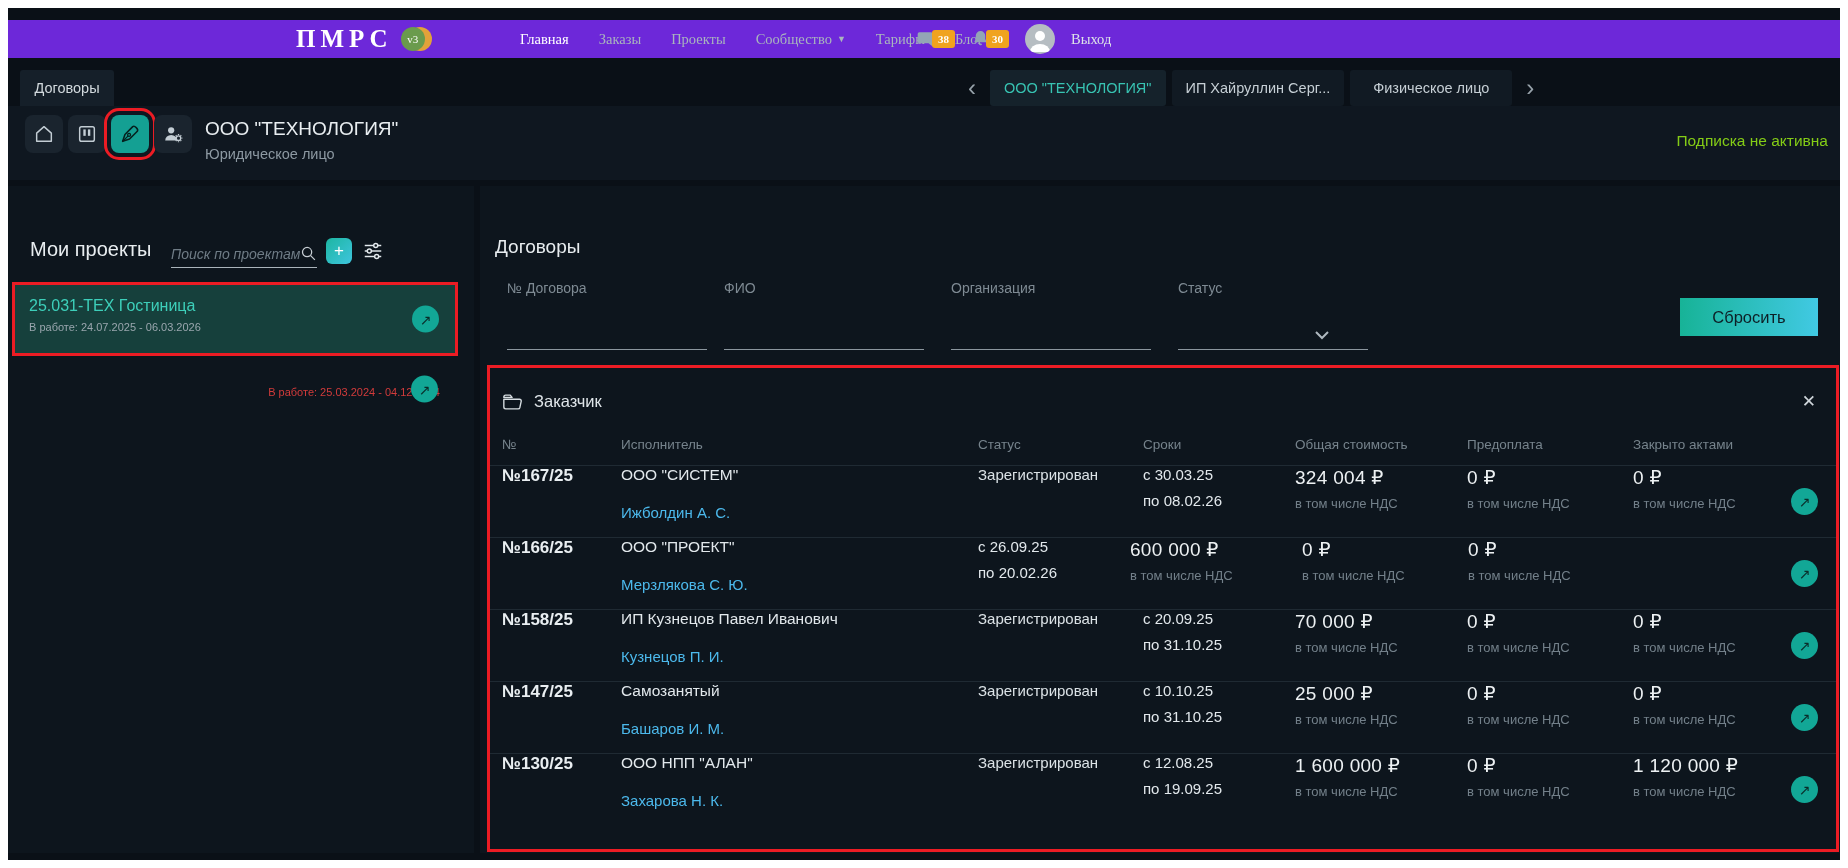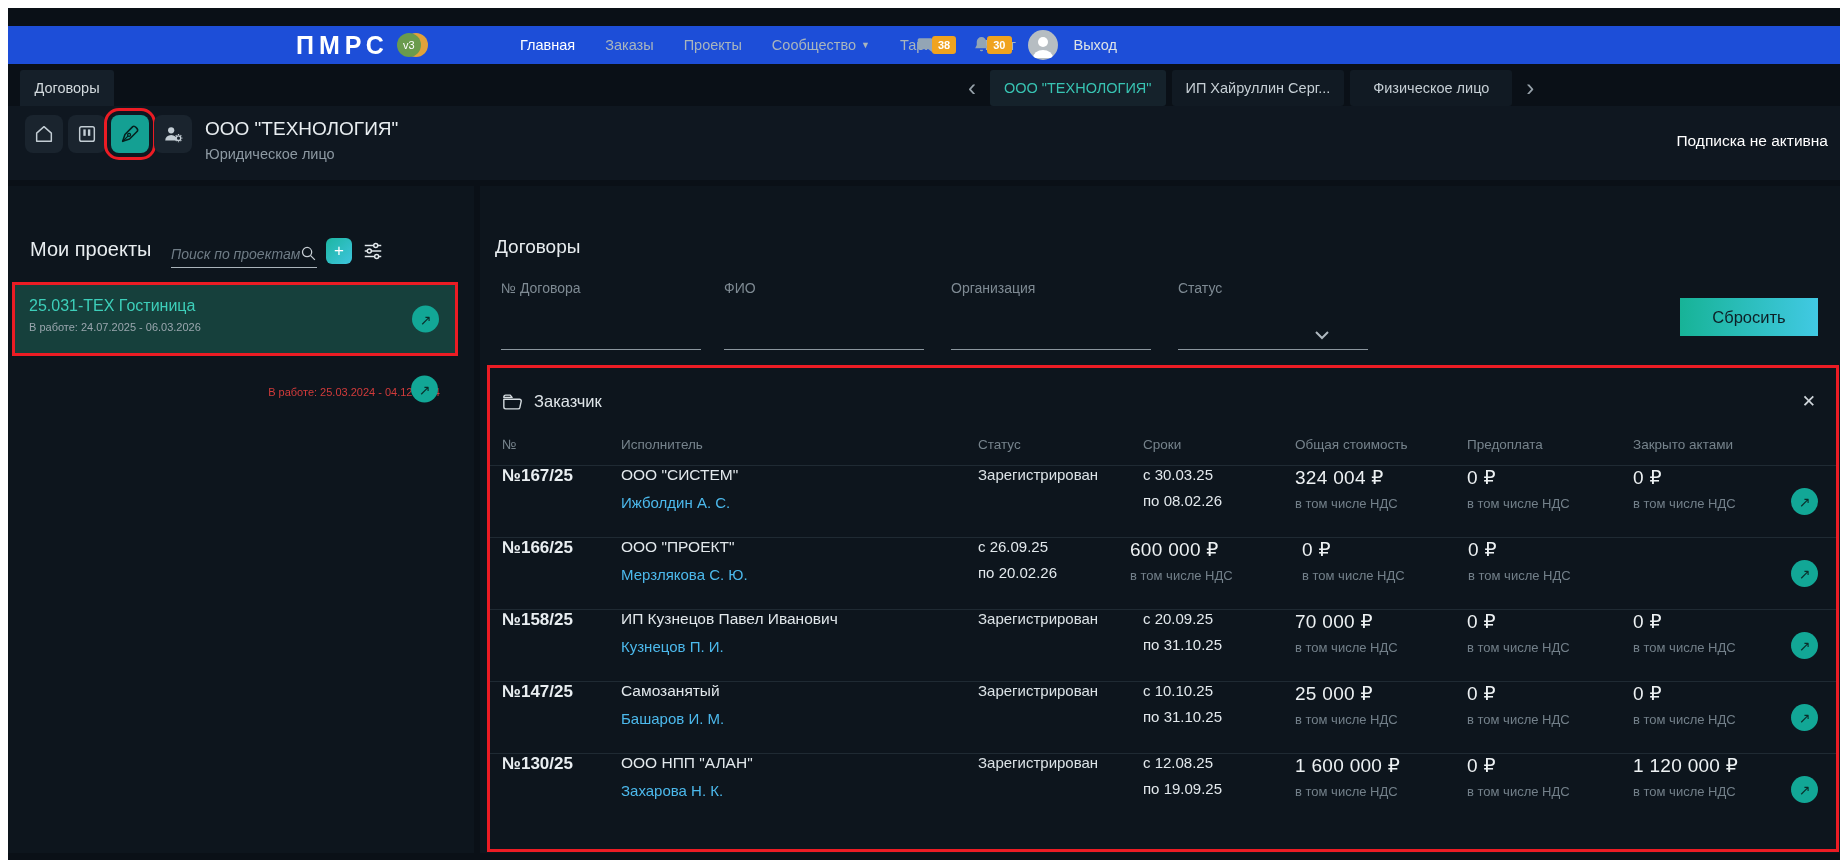--- a/index.html
+++ b/index.html
@@ -8,21 +8,21 @@
     background: #ffffff;
     font-family: "Liberation Sans", "DejaVu Sans", sans-serif;
     overflow: hidden;
   }
   .screen {
     position: absolute; left: 8px; top: 8px; width: 1832px; height: 852px;
     background: #0a1017; overflow: hidden;
   }
 
   
-  .topnav { position: absolute; left: 0; top: 18px; width: 100%; height: 38px; background: #1d4ed8; }
+  .topnav { position: absolute; left: 0; top: 12px; width: 100%; height: 38px; background: #6d28d9; font-family: Liberation Serif, serif; }
   .logo-wrap { position: absolute; left: 288px; top: 0; height: 38px; display: flex; align-items: center; gap: 8px; }
   .logo-text { color: #fff; font-size: 25px; font-weight: bold; letter-spacing: 5px; font-stretch: condensed; }
   .logo-badge { position: relative; width: 30px; height: 26px; }
   .logo-badge .moon { position: absolute; left: 7px; top: 1px; width: 24px; height: 24px; border-radius: 50%; background: #e2a23a; }
   .logo-badge .v3 { position: absolute; left: 0; top: 1px; width: 24px; height: 24px; border-radius: 50%; background: #6a9b4d; color: #fff; font-size: 11px; display: flex; align-items: center; justify-content: center; }
   .nav-links { position: absolute; left: 512px; top: 0; height: 38px; display: flex; align-items: center; gap: 30px; }
   .nav-link { color: #a9b5bd; font-size: 14.5px; cursor: pointer; white-space: nowrap; display: flex; align-items: center; gap: 5px; }
   .nav-link.active { color: #ffffff; }
   .nav-caret { font-size: 9px; color: #a9b5bd; }
   .nav-right { position: absolute; left: 908px; top: 0; height: 38px; display: flex; align-items: center; gap: 16px; }
@@ -40,21 +40,21 @@
 
   
   .header-band { position: absolute; left: 0; top: 98px; width: 100%; height: 74px; background: #0f1720; }
   .hbtns { position: absolute; left: 17px; top: 9px; display: flex; gap: 5px; }
   .hbtn { width: 38px; height: 38px; border-radius: 8px; background: #1a242e; display: flex; align-items: center; justify-content: center; cursor: pointer; }
   .hbtn.active-teal { background: #14a093; }
   .annotated { outline: 3px solid #ec1c24; outline-offset: 4px; }
   .company-title { position: absolute; left: 197px; top: 12px; }
   .company-name { color: #e9eef1; font-size: 19px; }
   .company-type { color: #8d99a2; font-size: 14.5px; margin-top: 6px; }
-  .subscription { position: absolute; right: 12px; top: 26px; color: #ffffff; font-size: 15.5px; }
+  .subscription { position: absolute; right: 12px; top: 26px; color: #84cc16; font-size: 15.5px; }
 
   
   .sidebar { position: absolute; left: 0; top: 178px; width: 466px; height: 667px; background: #0d151d; }
   .main { position: absolute; left: 472px; top: 178px; width: 1360px; height: 667px; background: #0d151d; }
 
   
   .sb-title { position: absolute; left: 22px; top: 52px; color: #e8edf0; font-size: 20px; }
   .sb-search { position: absolute; left: 163px; top: 54px; width: 146px; height: 28px; border-bottom: 1px solid #aab4bb; display: flex; align-items: center; }
   .sb-search input { flex: 1; background: transparent; border: none; outline: none; color: #cfd6db; font-size: 14px; font-family: inherit; min-width: 0; font-style: italic; }
   .sb-search input::placeholder { color: #6f7c86; }
@@ -68,39 +68,39 @@
   .proj-selected .proj-name { color: #3dcfba; }
   .proj-period { font-size: 11px; margin-top: 6px; color: #9aa6ae; }
   .proj-period.overdue { color: #d23b3b; text-align: right; }
   .go-btn { position: absolute; right: 16px; top: 50%; transform: translateY(-50%); width: 27px; height: 27px; border-radius: 50%; background: #12a796; color: #0a2d2a; font-size: 14px; display: flex; align-items: center; justify-content: center; cursor: pointer; }
 
   
   .main-title { position: absolute; left: 15px; top: 50px; color: #e8edf0; font-size: 19px; }
   .filter-field { position: absolute; top: 94px; width: 200px; }
   .filter-field .flabel { color: #7e8a93; font-size: 14px; }
   .filter-field input { display: block; width: 100%; margin-top: 24px; height: 30px; background: transparent; border: none; border-bottom: 1px solid #8b969e; outline: none; color: #d6dde1; font-size: 14px; font-family: inherit; }
-  .ff1 { left: 21px; } .ff2 { left: 244px; } .ff3 { left: 471px; } .ff4 { left: 698px; width: 190px; }
+  .ff1 { left: 27px; } .ff2 { left: 244px; } .ff3 { left: 471px; } .ff4 { left: 698px; width: 190px; }
   .ff4 .chev { position: absolute; right: 38px; bottom: 10px; }
   .reset-btn { position: absolute; left: 1200px; top: 112px; width: 138px; height: 38px; border: none; border-radius: 0; background: linear-gradient(90deg, #17b397, #41c9e3); color: #0d1f26; font-size: 16.5px; font-family: inherit; cursor: pointer; }
 
   
   .tbl { position: absolute; left: 7px; top: 179px; width: 1352px; height: 487px; border: 3px solid #ec1c24; }
   .tbl-head { display: flex; align-items: center; padding: 23px 20px 0 12px; }
   .tbl-title { color: #dfe5e9; font-size: 16.5px; margin-left: 10px; }
   .tbl-close { margin-left: auto; color: #cfd6db; font-size: 17px; cursor: pointer; }
   .cols, .t-row { display: flex; padding-left: 12px; padding-right: 12px; }
   .cols { margin-top: 25px; padding-bottom: 13px; }
   .cols span { color: #76838c; font-size: 13.5px; }
   .c1 { width: 119px; } .c2 { width: 357px; } .c3 { width: 165px; } .c4 { width: 152px; }
   .c5 { width: 172px; } .c6 { width: 166px; } .c7 { width: 156px; }
   .c8 { flex: 1; display: flex; justify-content: flex-end; align-items: center; padding-right: 6px; }
   .t-row { border-top: 1px solid #1f2a33; height: 72px; position: relative; }
   .t-num { color: #e9eef1; font-size: 17px; font-weight: bold; }
   .t-org { color: #e2e8ec; font-size: 15.5px; }
-  .t-person { color: #4cb9ec; font-size: 15px; margin-top: 10px; cursor: pointer; }
+  .t-person { color: #4cb9ec; font-size: 15px; margin-top: 20px; cursor: pointer; }
   .t-status { color: #dbe2e6; font-size: 15px; }
   .t-date { color: #e2e8ec; font-size: 15px; }
   .t-date + .t-date { margin-top: 9px; }
   .amount { color: #edf1f3; font-size: 19px; letter-spacing: 0.3px; }
   .vat { color: #73808a; font-size: 13px; margin-top: 7px; }
   .t-row .go-btn { position: static; transform: none; }
 
   svg { display: block; }
 </style>
 </head>

